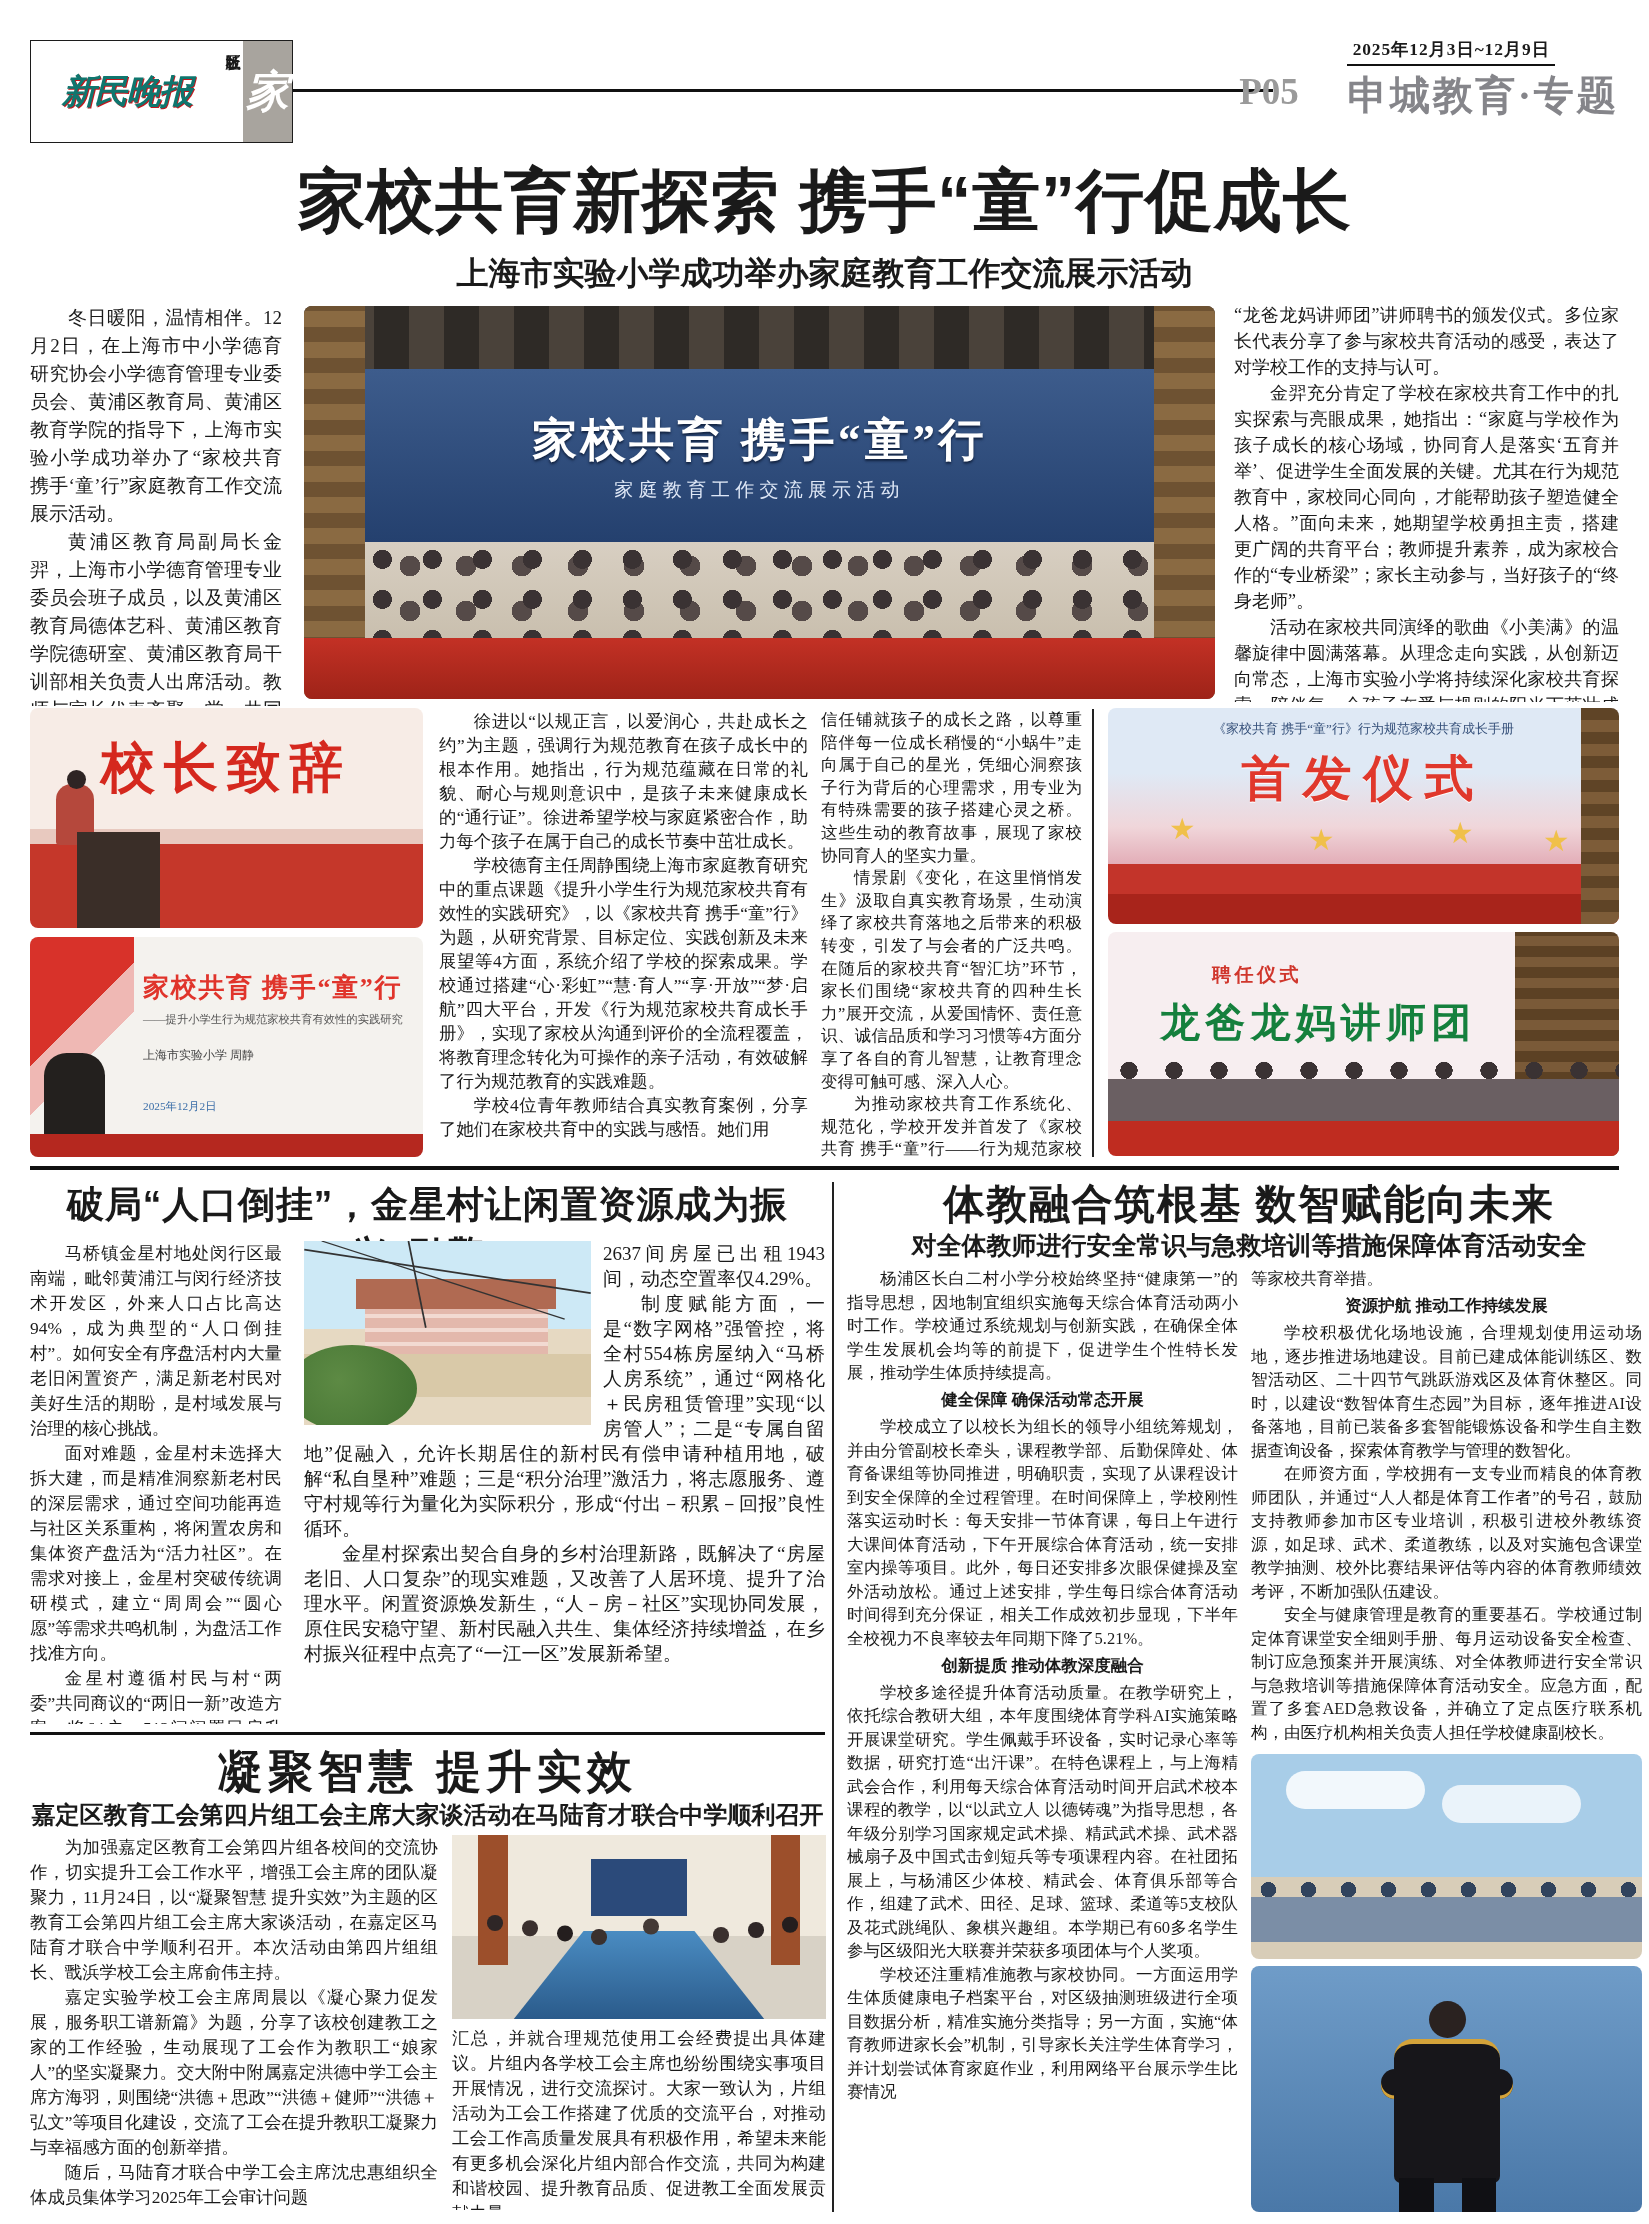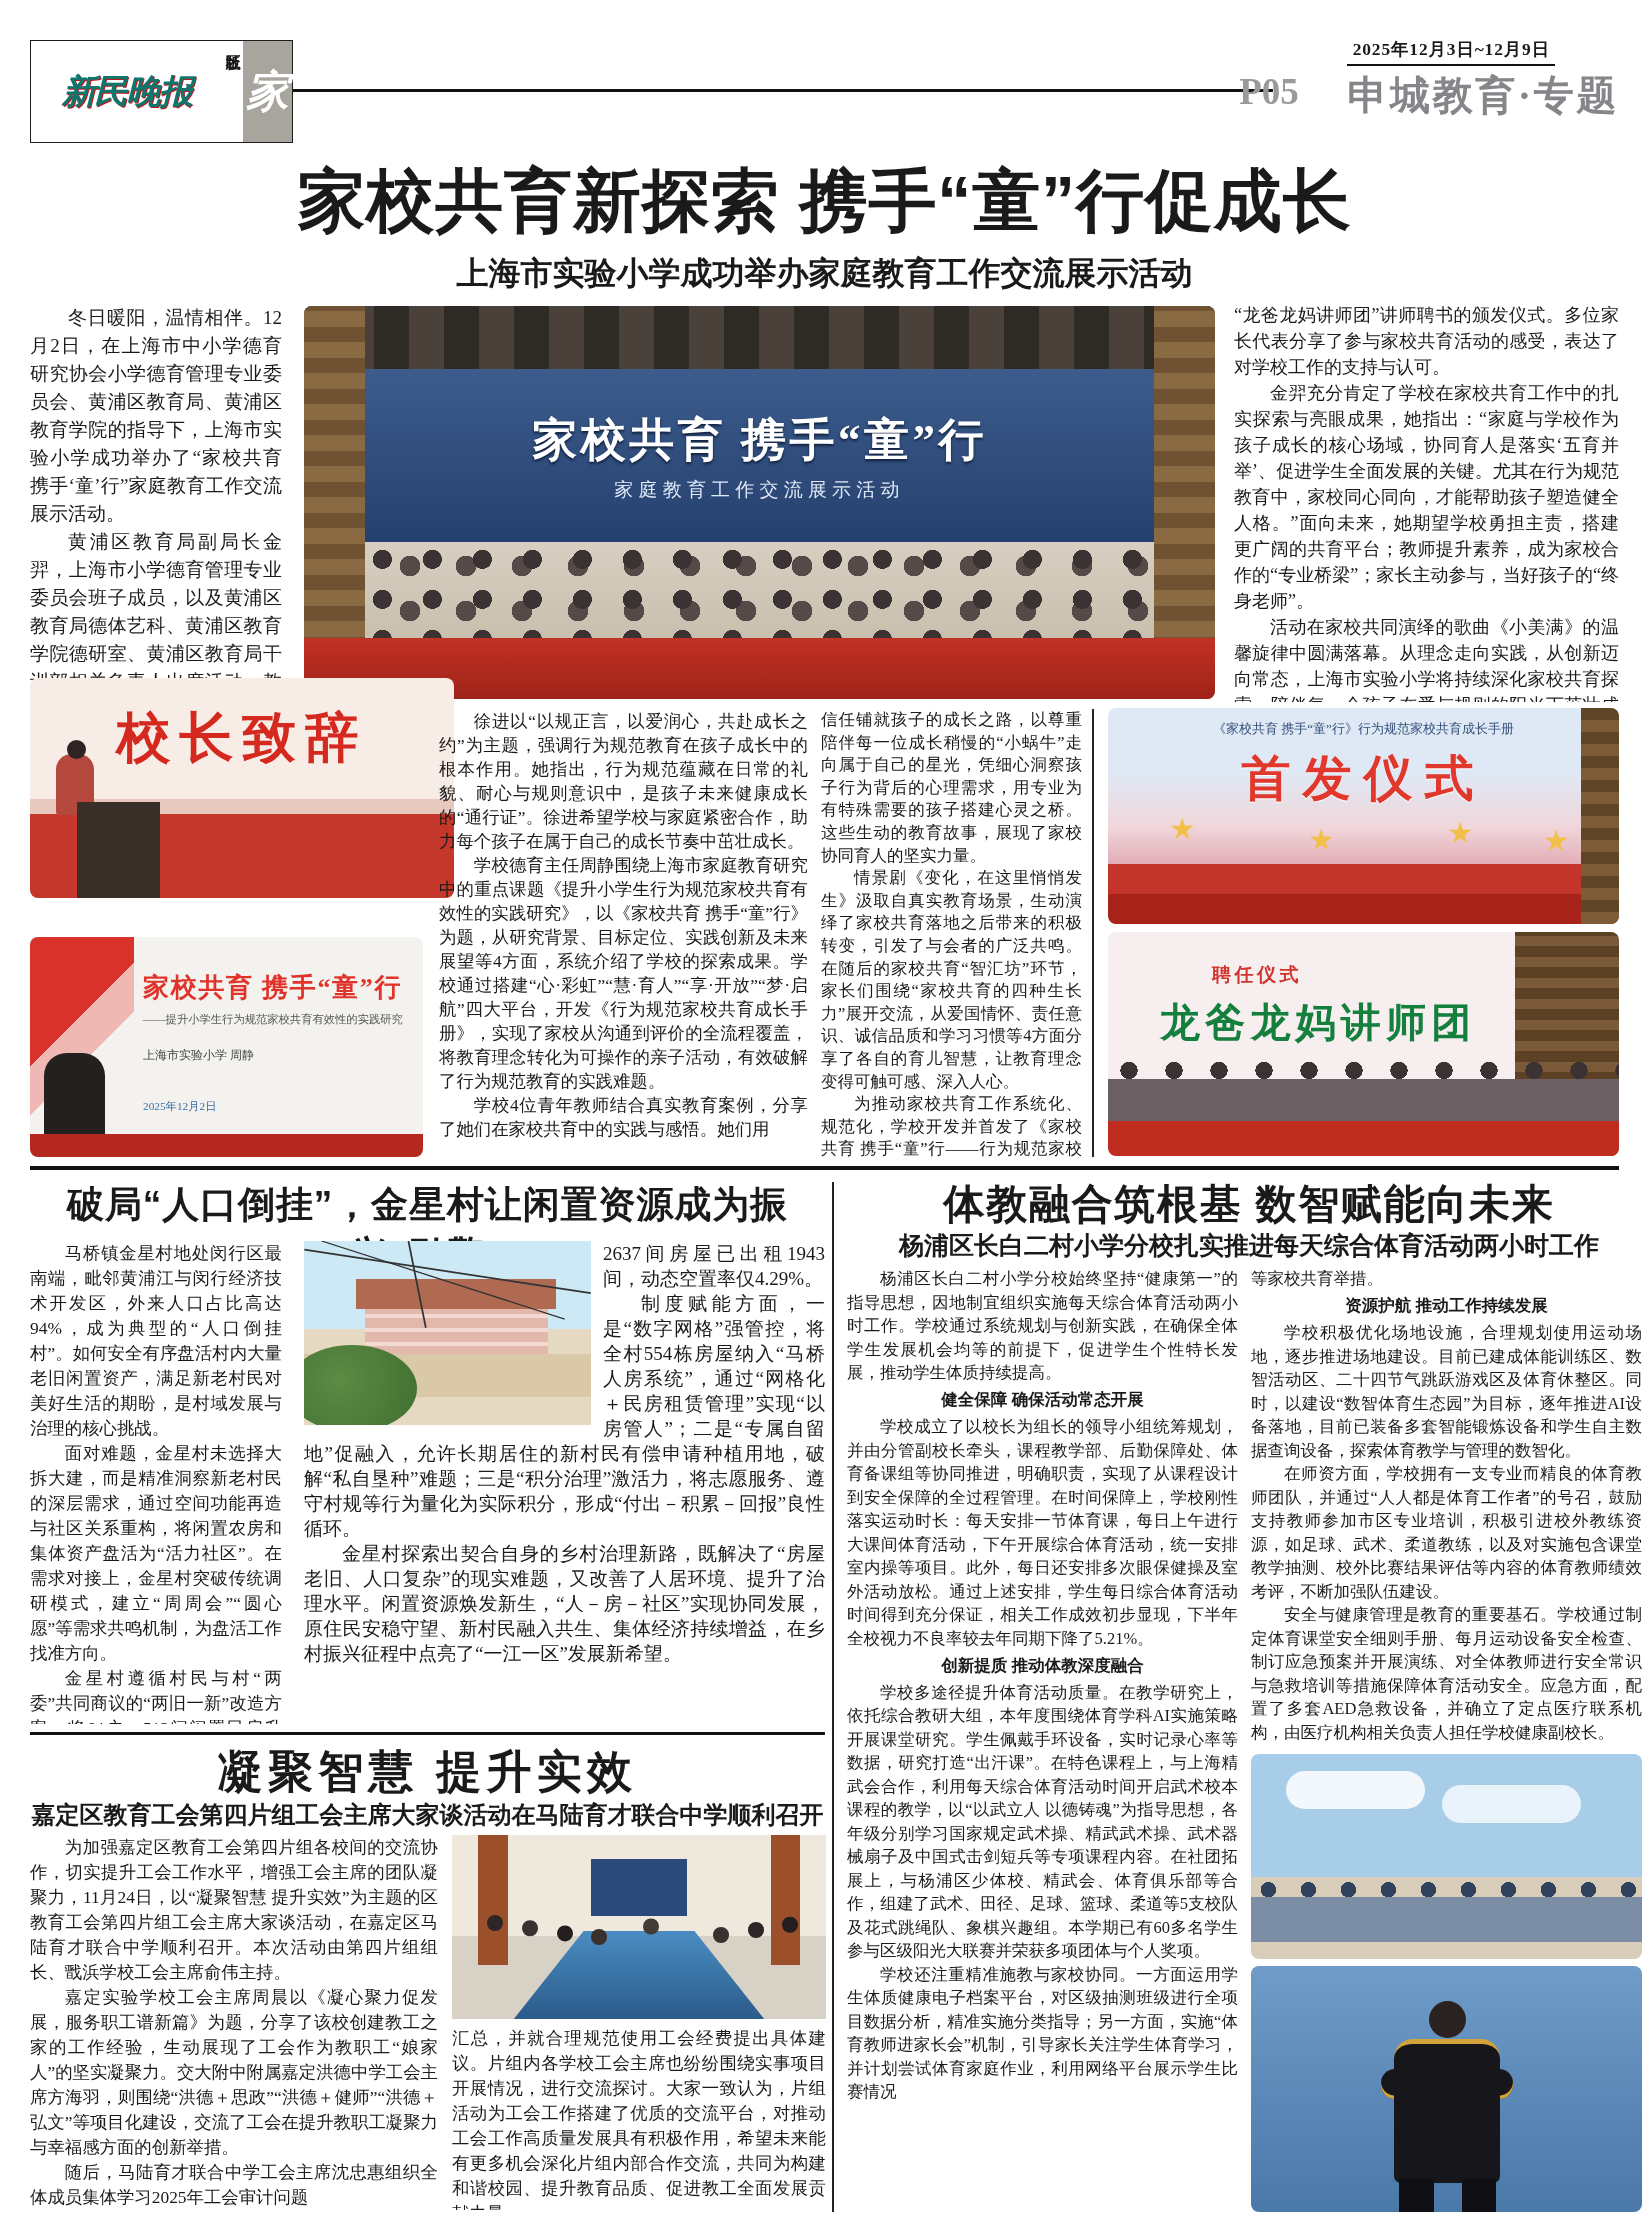--- a/index.html
+++ b/index.html
@@ -43,21 +43,21 @@
   .pm-side-r{position:absolute;right:0;top:0;width:61px;height:100%;background:repeating-linear-gradient(0deg,#8a6a42 0 15.6px,#6e5232 15.6px 31px);}
   .pm-banner{position:absolute;left:61px;top:63px;width:789px;height:174px;background:linear-gradient(180deg,#3d5c8c,#24406e);display:flex;flex-direction:column;align-items:center;justify-content:center;}
   .pm-title{color:#fff;font-size:45px;font-weight:900;letter-spacing:3.5px;text-shadow:0 1.7px 2.6px #10203d;}
   .pm-sub{color:#dfe8f7;font-size:19px;margin-top:7px;letter-spacing:5.2px;}
   .pm-crowd{position:absolute;left:61px;top:236px;width:789px;height:96px;background:
      radial-gradient(circle 9.6px at 17.4px 17.4px,#3a3233 98%,transparent) 0 0/50px 40px repeat,
      radial-gradient(circle 10.4px at 24px 26px,#554a48 98%,transparent) 21px 43px/56px 45px repeat,
      linear-gradient(180deg,#d8cfc2,#c9bfae);}
   .pm-carpet{position:absolute;left:0;bottom:0;width:100%;height:61px;background:linear-gradient(180deg,#c33125,#9e2318);}
   
-  #photo-speech{left:30px;top:678px;width:424px;height:220px;background:linear-gradient(180deg,#f7ece6 0 55%,#e8c9bf 55% 62%,#c5372a 62%);}
+  #photo-speech{left:30px;top:708px;width:393px;height:220px;background:linear-gradient(180deg,#f7ece6 0 55%,#e8c9bf 55% 62%,#c5372a 62%);}
   .ps-title{position:absolute;left:0;top:24px;width:100%;text-align:center;color:#d5281e;font-size:54px;font-weight:900;letter-spacing:8.7px;}
   .ps-podium{position:absolute;left:47px;bottom:0;width:83px;height:96px;background:#3a2e28;}
   .ps-person{position:absolute;left:26px;bottom:83px;width:38px;height:61px;background:#b5483c;border-radius:15.6px 15.6px 3.5px 3.5px;}
   .ps-head{position:absolute;left:37px;bottom:139px;width:19px;height:19px;border-radius:50%;background:#2e2424;}
   
   #photo-slide{left:30px;top:937px;width:393px;height:220px;background:#f4f2ee;}
   .sl-chevron{position:absolute;left:0;top:0;width:104px;height:100%;background:linear-gradient(135deg,#d8322a 0 40%,#efb8b4 40% 55%,#f4f2ee 55%);}
   .sl-title{position:absolute;left:113px;top:33px;font-size:26px;font-weight:900;color:#e0342b;letter-spacing:1.7px;}
   .sl-sub{position:absolute;left:113px;top:75px;font-size:11.3px;color:#555;width:261px;}
   .sl-byline{position:absolute;left:113px;top:110px;font-size:12px;color:#444;}
@@ -255,21 +255,21 @@
       <div class="up-screen"></div>
       <div class="up-table"></div>
       <div class="up-heads"></div>
     </div>
     <div>
         <p class="np cont">汇总，并就合理规范使用工会经费提出具体建议。片组内各学校工会主席也纷纷围绕实事项目开展情况，进行交流探讨。大家一致认为，片组活动为工会工作搭建了优质的交流平台，对推动工会工作高质量发展具有积极作用，希望未来能有更多机会深化片组内部合作交流，共同为构建和谐校园、提升教育品质、促进教工全面发展贡献力量。</p>
       </div>
   </div>
 
   <div class="abs sans" id="sports-headline">体教融合筑根基 数智赋能向未来</div>
-  <div class="abs sans" id="sports-subhead">杨浦区长白二村小学分校扎实推进每天综合体育活动两小时工作</div>
+  <div class="abs sans" id="sports-subhead">对全体教师进行安全常识与急救培训等措施保障体育活动安全</div>
   <div class="abs clip" id="sports-col1">
       <p class="np">杨浦区长白二村小学分校始终坚持“健康第一”的指导思想，因地制宜组织实施每天综合体育活动两小时工作。学校通过系统规划与创新实践，在确保全体学生发展机会均等的前提下，促进学生个性特长发展，推动学生体质持续提高。</p>
       <div class="col-subhead">健全保障 确保活动常态开展</div>
       <p class="np">学校成立了以校长为组长的领导小组统筹规划，并由分管副校长牵头，课程教学部、后勤保障处、体育备课组等协同推进，明确职责，实现了从课程设计到安全保障的全过程管理。在时间保障上，学校刚性落实运动时长：每天安排一节体育课，每日上午进行大课间体育活动，下午开展综合体育活动，统一安排室内操等项目。此外，每日还安排多次眼保健操及室外活动放松。通过上述安排，学生每日综合体育活动时间得到充分保证，相关工作成效初步显现，下半年全校视力不良率较去年同期下降了5.21%。</p>
       <div class="col-subhead">创新提质 推动体教深度融合</div>
       <p class="np">学校多途径提升体育活动质量。在教学研究上，依托综合教研大组，本年度围绕体育学科AI实施策略开展课堂研究。学生佩戴手环设备，实时记录心率等数据，研究打造“出汗课”。在特色课程上，与上海精武会合作，利用每天综合体育活动时间开启武术校本课程的教学，以“以武立人 以德铸魂”为指导思想，各年级分别学习国家规定武术操、精武武术操、武术器械扇子及中国式击剑短兵等专项课程内容。在社团拓展上，与杨浦区少体校、精武会、体育俱乐部等合作，组建了武术、田径、足球、篮球、柔道等5支校队及花式跳绳队、象棋兴趣组。本学期已有60多名学生参与区级阳光大联赛并荣获多项团体与个人奖项。</p>
       <p class="np">学校还注重精准施教与家校协同。一方面运用学生体质健康电子档案平台，对区级抽测班级进行全项目数据分析，精准实施分类指导；另一方面，实施“体育教师进家长会”机制，引导家长关注学生体育学习，并计划尝试体育家庭作业，利用网络平台展示学生比赛情况</p>
     </div>
   <div class="abs clip" id="sports-col2">
       <p class="np cont">等家校共育举措。</p>

